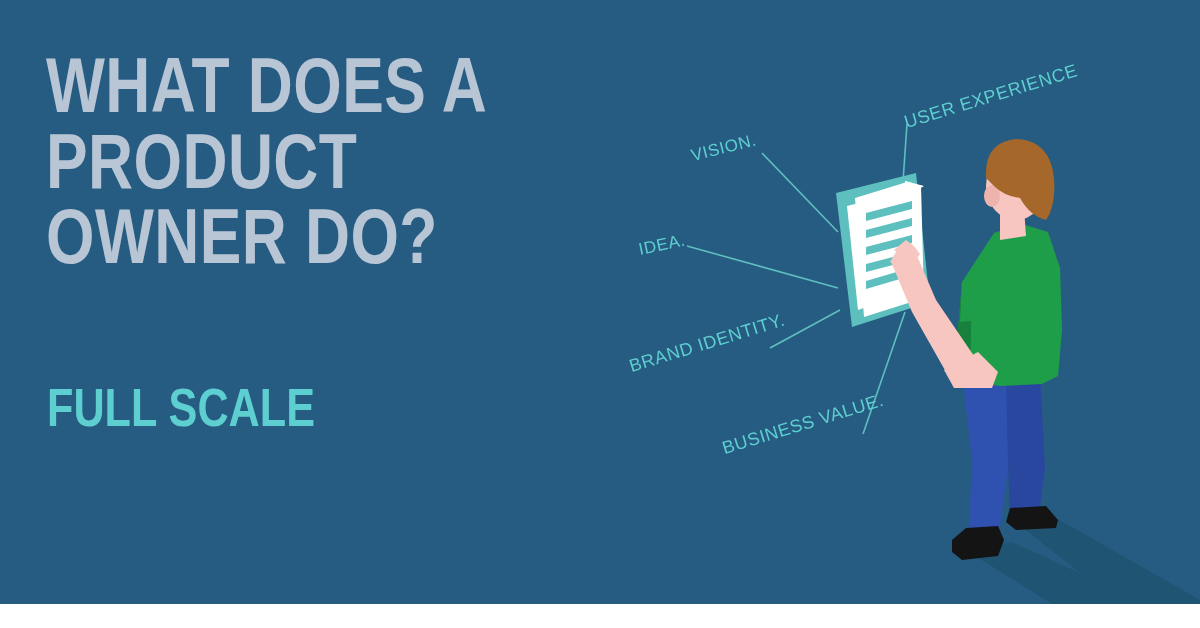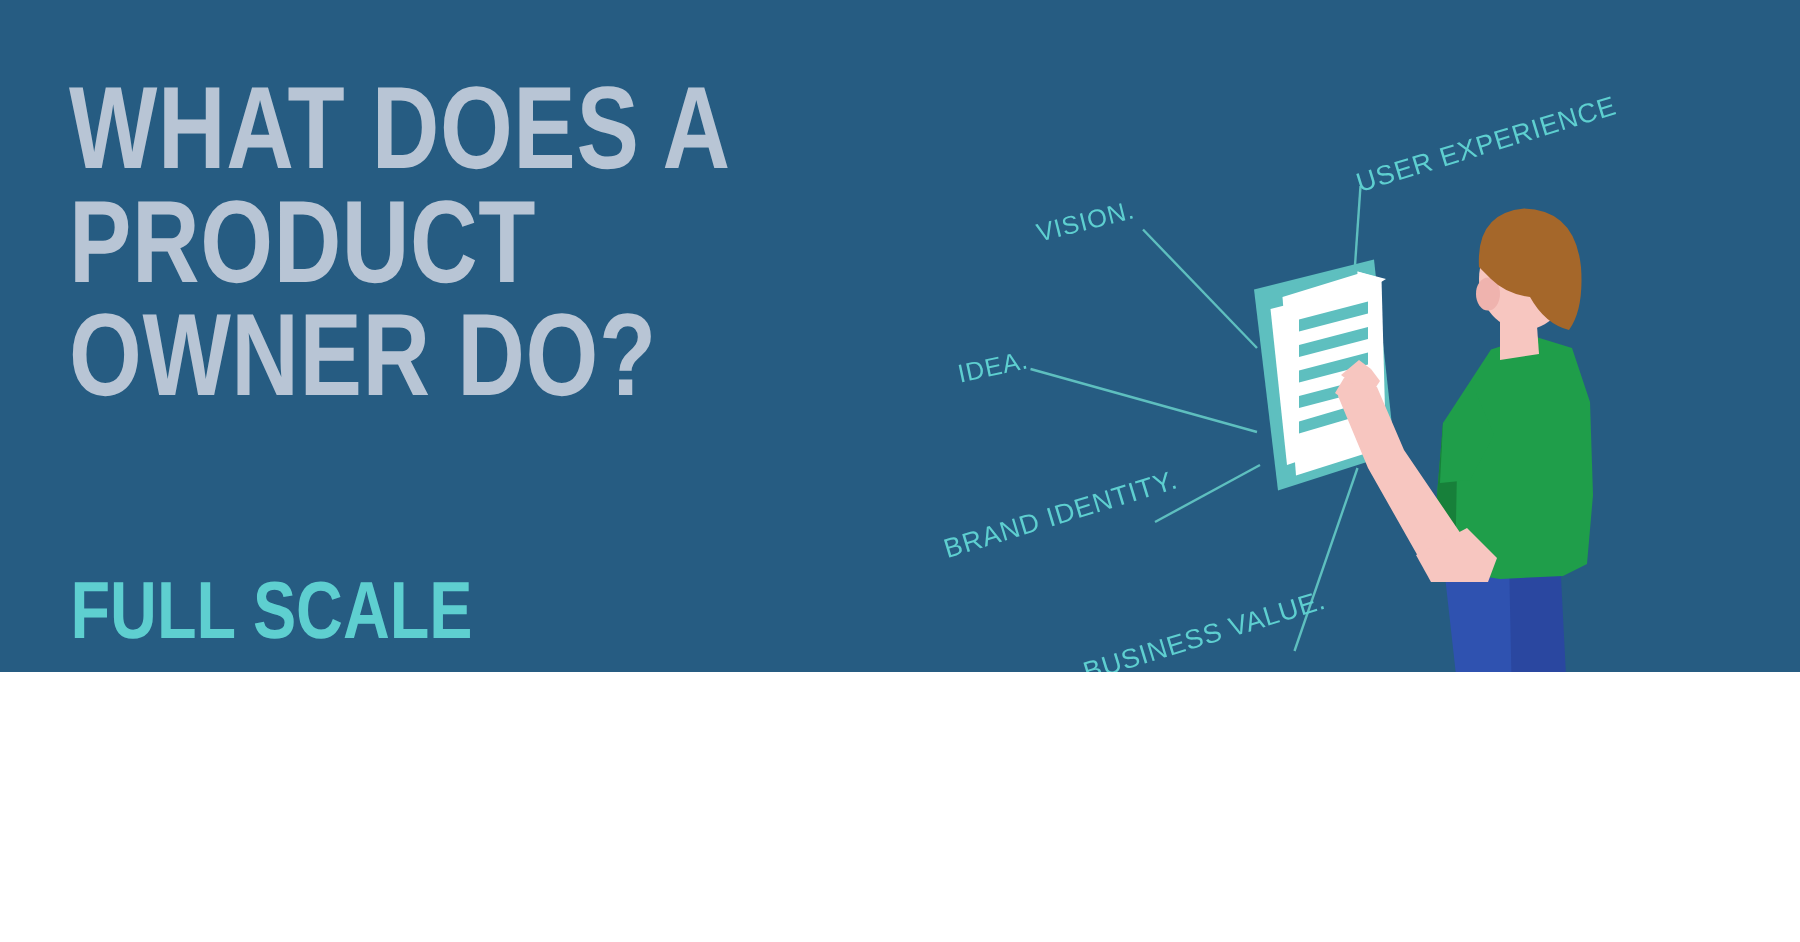--- a/index.html
+++ b/index.html
@@ -6,21 +6,21 @@
   * { margin:0; padding:0; box-sizing:border-box; }
 
   html, body {
     width:1200px; height:628px;
     overflow:hidden;
     font-family:"Liberation Sans", sans-serif;
   }
 
   #banner {
     position:relative;
-    width:1200px; height:448px;
+    width:1200px; height:604px;
     background:#265c82;
     overflow:hidden;
   }
 
   
   #headline {
     position:absolute;
     left:46px; top:48px;
     width:700px;
     color:#b8c5d5;

